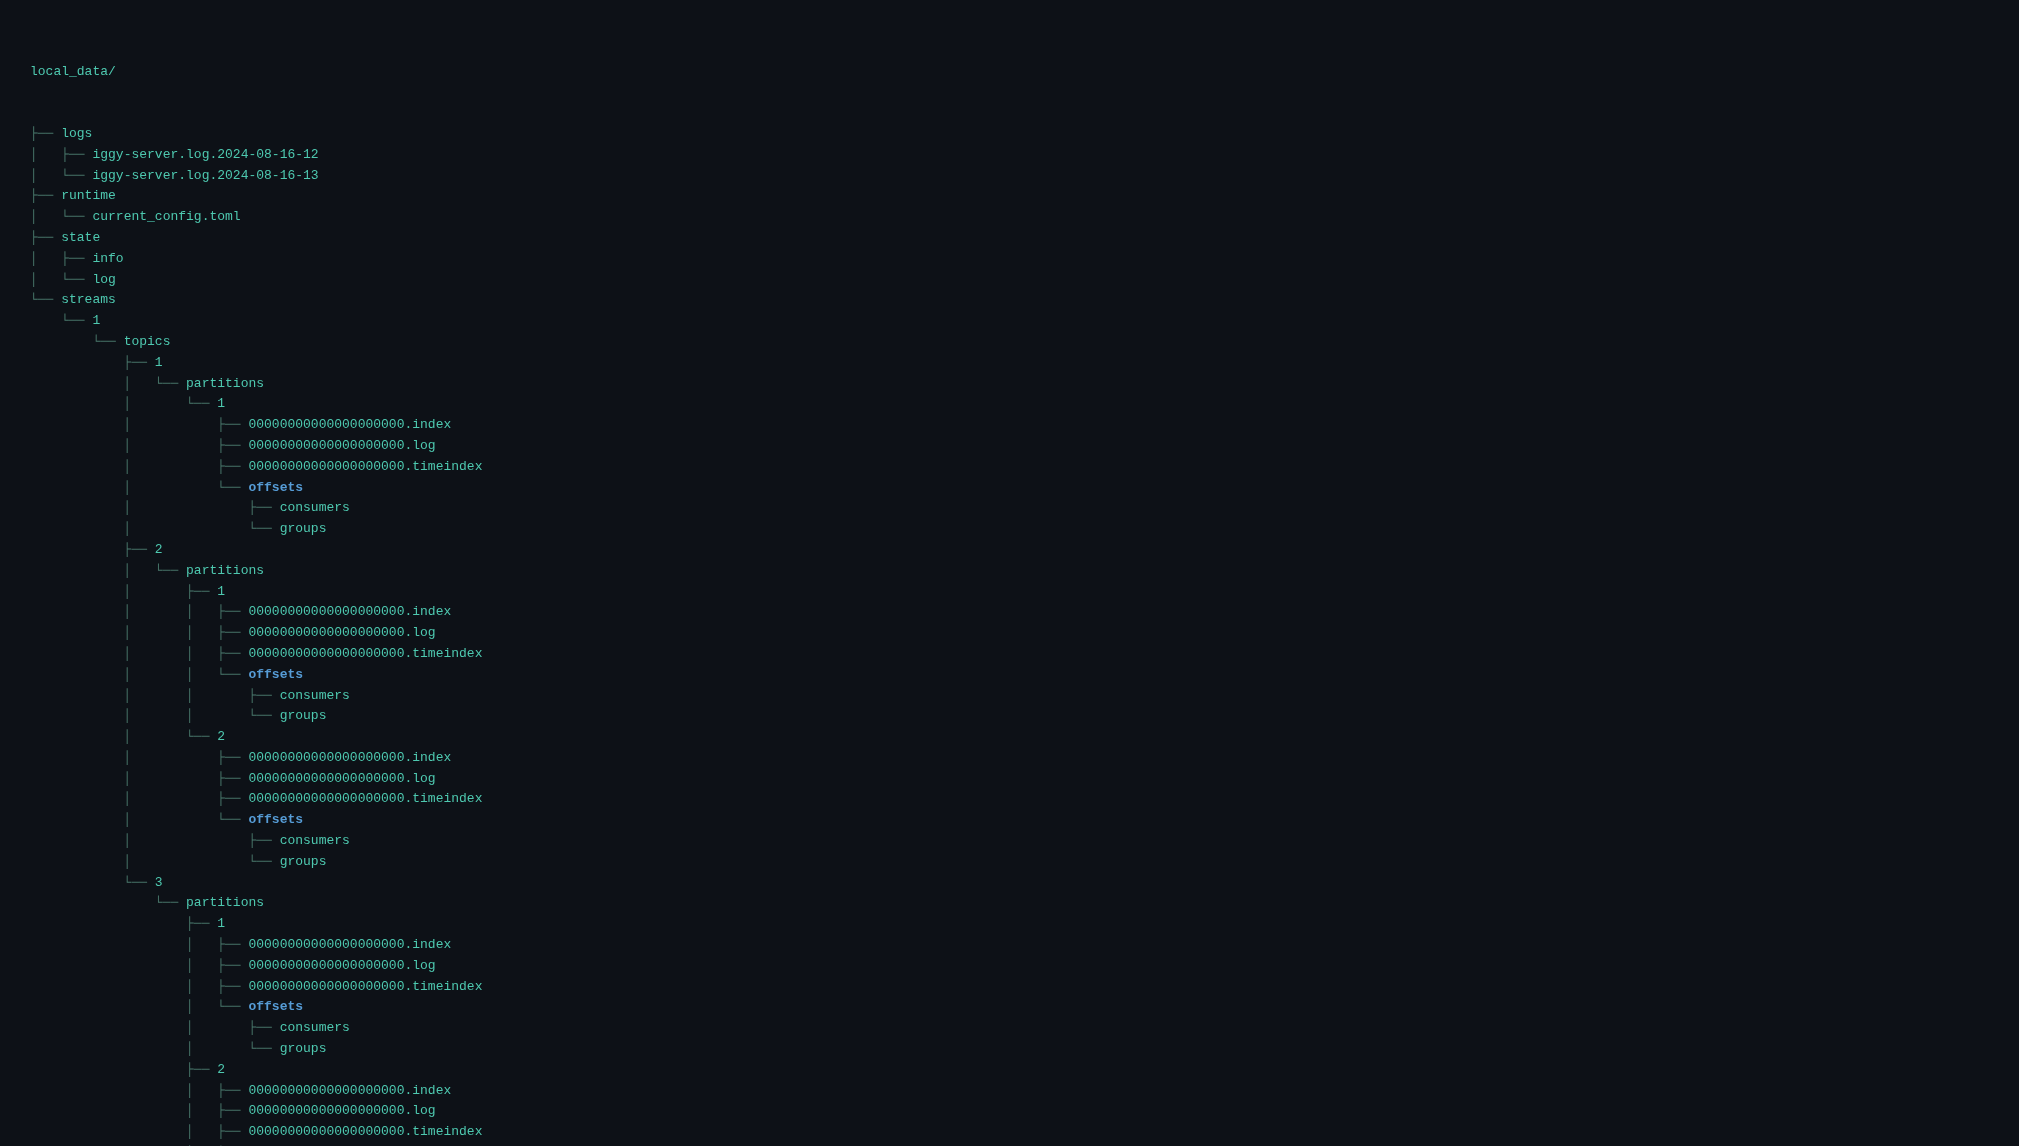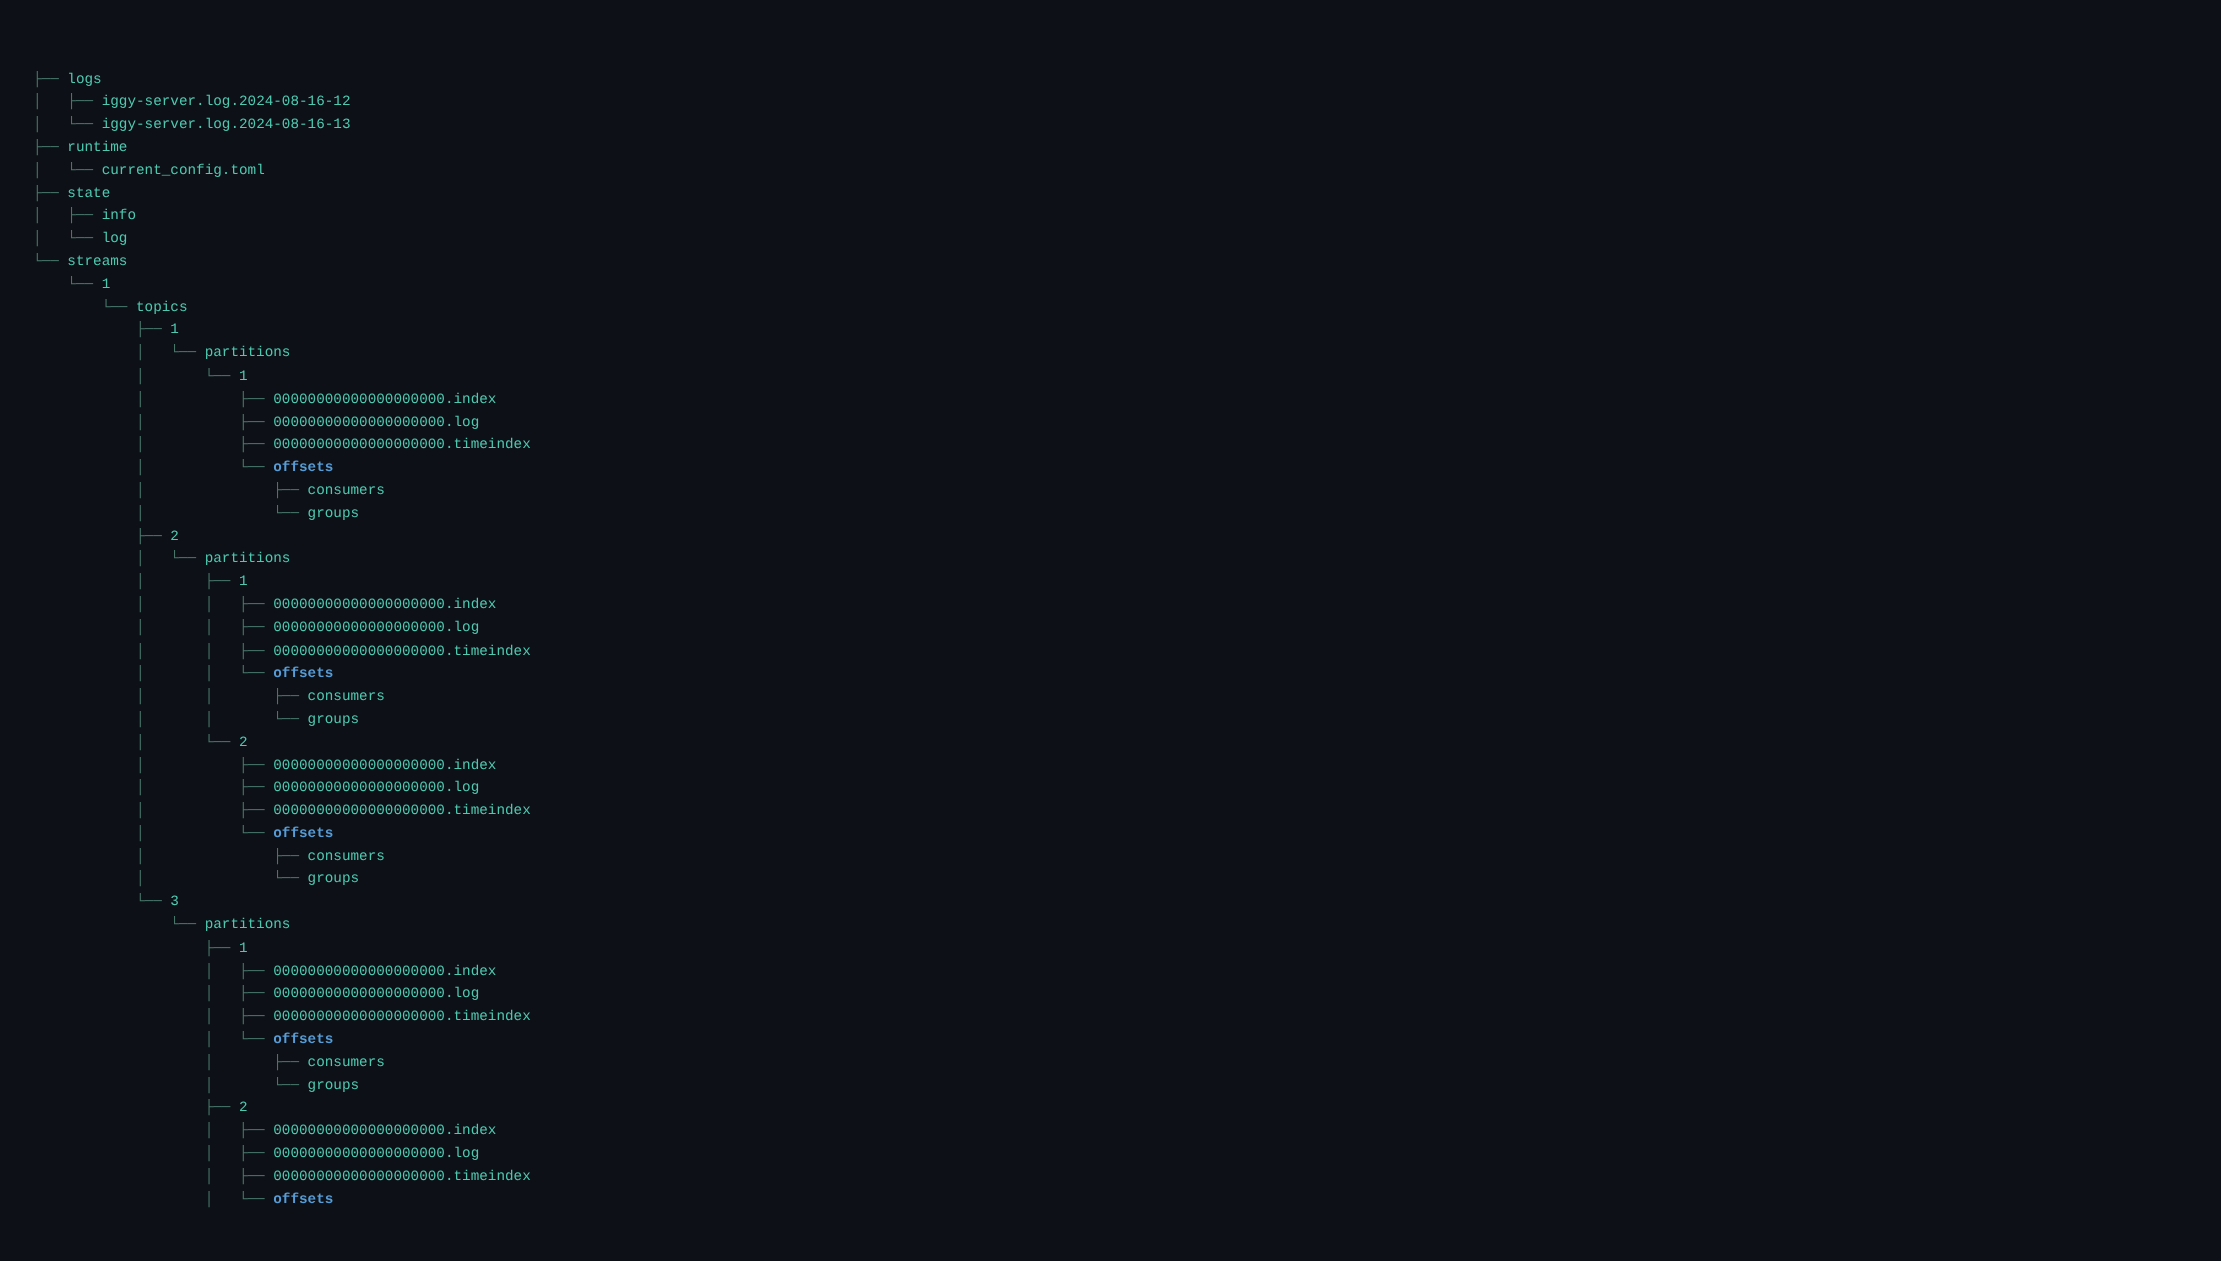--- a/index.html
+++ b/index.html
@@ -17,14 +17,15 @@
       white-space: pre;
     }
     .tree span {
       color: #4ec9b0;
     }
   </style>
 </head>
 <body>
 
 <div class="tree">
+  <div id="root-label">local_data/</div>
   <div id="tree-container"><div><span style="color: rgb(74, 122, 109);">├── </span><span style="color: rgb(78, 201, 176);">logs</span></div><div><span style="color: rgb(74, 122, 109);">│   ├── </span><span style="color: rgb(78, 201, 176);">iggy-server.log.2024-08-16-12</span></div><div><span style="color: rgb(74, 122, 109);">│   └── </span><span style="color: rgb(78, 201, 176);">iggy-server.log.2024-08-16-13</span></div><div><span style="color: rgb(74, 122, 109);">├── </span><span style="color: rgb(78, 201, 176);">runtime</span></div><div><span style="color: rgb(74, 122, 109);">│   └── </span><span style="color: rgb(78, 201, 176);">current_config.toml</span></div><div><span style="color: rgb(74, 122, 109);">├── </span><span style="color: rgb(78, 201, 176);">state</span></div><div><span style="color: rgb(74, 122, 109);">│   ├── </span><span style="color: rgb(78, 201, 176);">info</span></div><div><span style="color: rgb(74, 122, 109);">│   └── </span><span style="color: rgb(78, 201, 176);">log</span></div><div><span style="color: rgb(74, 122, 109);">└── </span><span style="color: rgb(78, 201, 176);">streams</span></div><div><span style="color: rgb(74, 122, 109);">    └── </span><span style="color: rgb(78, 201, 176);">1</span></div><div><span style="color: rgb(74, 122, 109);">        └── </span><span style="color: rgb(78, 201, 176);">topics</span></div><div><span style="color: rgb(74, 122, 109);">            ├── </span><span style="color: rgb(78, 201, 176);">1</span></div><div><span style="color: rgb(74, 122, 109);">            │   └── </span><span style="color: rgb(78, 201, 176);">partitions</span></div><div><span style="color: rgb(74, 122, 109);">            │       └── </span><span style="color: rgb(78, 201, 176);">1</span></div><div><span style="color: rgb(74, 122, 109);">            │           ├── </span><span style="color: rgb(78, 201, 176);">00000000000000000000.index</span></div><div><span style="color: rgb(74, 122, 109);">            │           ├── </span><span style="color: rgb(78, 201, 176);">00000000000000000000.log</span></div><div><span style="color: rgb(74, 122, 109);">            │           ├── </span><span style="color: rgb(78, 201, 176);">00000000000000000000.timeindex</span></div><div><span style="color: rgb(74, 122, 109);">            │           └── </span><span style="color: rgb(86, 156, 214); font-weight: bold;">offsets</span></div><div><span style="color: rgb(74, 122, 109);">            │               ├── </span><span style="color: rgb(78, 201, 176);">consumers</span></div><div><span style="color: rgb(74, 122, 109);">            │               └── </span><span style="color: rgb(78, 201, 176);">groups</span></div><div><span style="color: rgb(74, 122, 109);">            ├── </span><span style="color: rgb(78, 201, 176);">2</span></div><div><span style="color: rgb(74, 122, 109);">            │   └── </span><span style="color: rgb(78, 201, 176);">partitions</span></div><div><span style="color: rgb(74, 122, 109);">            │       ├── </span><span style="color: rgb(78, 201, 176);">1</span></div><div><span style="color: rgb(74, 122, 109);">            │       │   ├── </span><span style="color: rgb(78, 201, 176);">00000000000000000000.index</span></div><div><span style="color: rgb(74, 122, 109);">            │       │   ├── </span><span style="color: rgb(78, 201, 176);">00000000000000000000.log</span></div><div><span style="color: rgb(74, 122, 109);">            │       │   ├── </span><span style="color: rgb(78, 201, 176);">00000000000000000000.timeindex</span></div><div><span style="color: rgb(74, 122, 109);">            │       │   └── </span><span style="color: rgb(86, 156, 214); font-weight: bold;">offsets</span></div><div><span style="color: rgb(74, 122, 109);">            │       │       ├── </span><span style="color: rgb(78, 201, 176);">consumers</span></div><div><span style="color: rgb(74, 122, 109);">            │       │       └── </span><span style="color: rgb(78, 201, 176);">groups</span></div><div><span style="color: rgb(74, 122, 109);">            │       └── </span><span style="color: rgb(78, 201, 176);">2</span></div><div><span style="color: rgb(74, 122, 109);">            │           ├── </span><span style="color: rgb(78, 201, 176);">00000000000000000000.index</span></div><div><span style="color: rgb(74, 122, 109);">            │           ├── </span><span style="color: rgb(78, 201, 176);">00000000000000000000.log</span></div><div><span style="color: rgb(74, 122, 109);">            │           ├── </span><span style="color: rgb(78, 201, 176);">00000000000000000000.timeindex</span></div><div><span style="color: rgb(74, 122, 109);">            │           └── </span><span style="color: rgb(86, 156, 214); font-weight: bold;">offsets</span></div><div><span style="color: rgb(74, 122, 109);">            │               ├── </span><span style="color: rgb(78, 201, 176);">consumers</span></div><div><span style="color: rgb(74, 122, 109);">            │               └── </span><span style="color: rgb(78, 201, 176);">groups</span></div><div><span style="color: rgb(74, 122, 109);">            └── </span><span style="color: rgb(78, 201, 176);">3</span></div><div><span style="color: rgb(74, 122, 109);">                └── </span><span style="color: rgb(78, 201, 176);">partitions</span></div><div><span style="color: rgb(74, 122, 109);">                    ├── </span><span style="color: rgb(78, 201, 176);">1</span></div><div><span style="color: rgb(74, 122, 109);">                    │   ├── </span><span style="color: rgb(78, 201, 176);">00000000000000000000.index</span></div><div><span style="color: rgb(74, 122, 109);">                    │   ├── </span><span style="color: rgb(78, 201, 176);">00000000000000000000.log</span></div><div><span style="color: rgb(74, 122, 109);">                    │   ├── </span><span style="color: rgb(78, 201, 176);">00000000000000000000.timeindex</span></div><div><span style="color: rgb(74, 122, 109);">                    │   └── </span><span style="color: rgb(86, 156, 214); font-weight: bold;">offsets</span></div><div><span style="color: rgb(74, 122, 109);">                    │       ├── </span><span style="color: rgb(78, 201, 176);">consumers</span></div><div><span style="color: rgb(74, 122, 109);">                    │       └── </span><span style="color: rgb(78, 201, 176);">groups</span></div><div><span style="color: rgb(74, 122, 109);">                    ├── </span><span style="color: rgb(78, 201, 176);">2</span></div><div><span style="color: rgb(74, 122, 109);">                    │   ├── </span><span style="color: rgb(78, 201, 176);">00000000000000000000.index</span></div><div><span style="color: rgb(74, 122, 109);">                    │   ├── </span><span style="color: rgb(78, 201, 176);">00000000000000000000.log</span></div><div><span style="color: rgb(74, 122, 109);">                    │   ├── </span><span style="color: rgb(78, 201, 176);">00000000000000000000.timeindex</span></div><div><span style="color: rgb(74, 122, 109);">                    │   └── </span><span style="color: rgb(86, 156, 214); font-weight: bold;">offsets</span></div></div>
 </div>
 
 </body></html>

